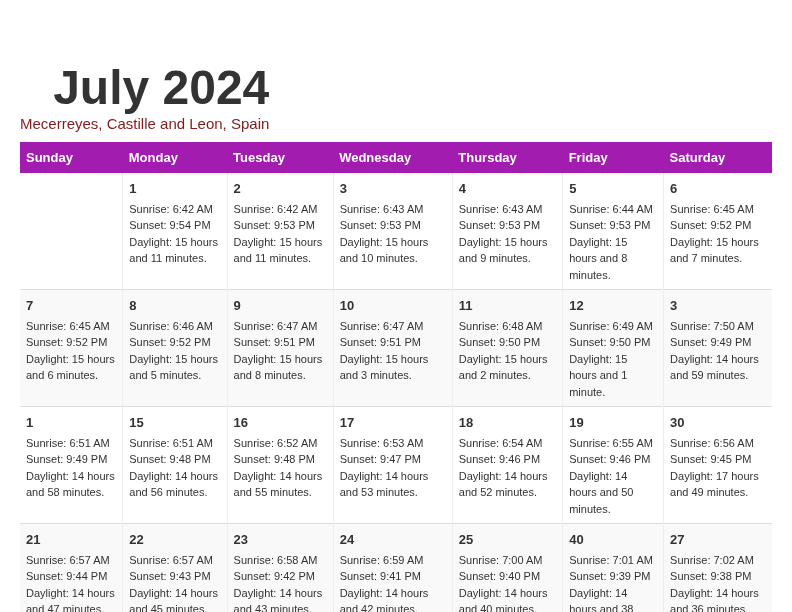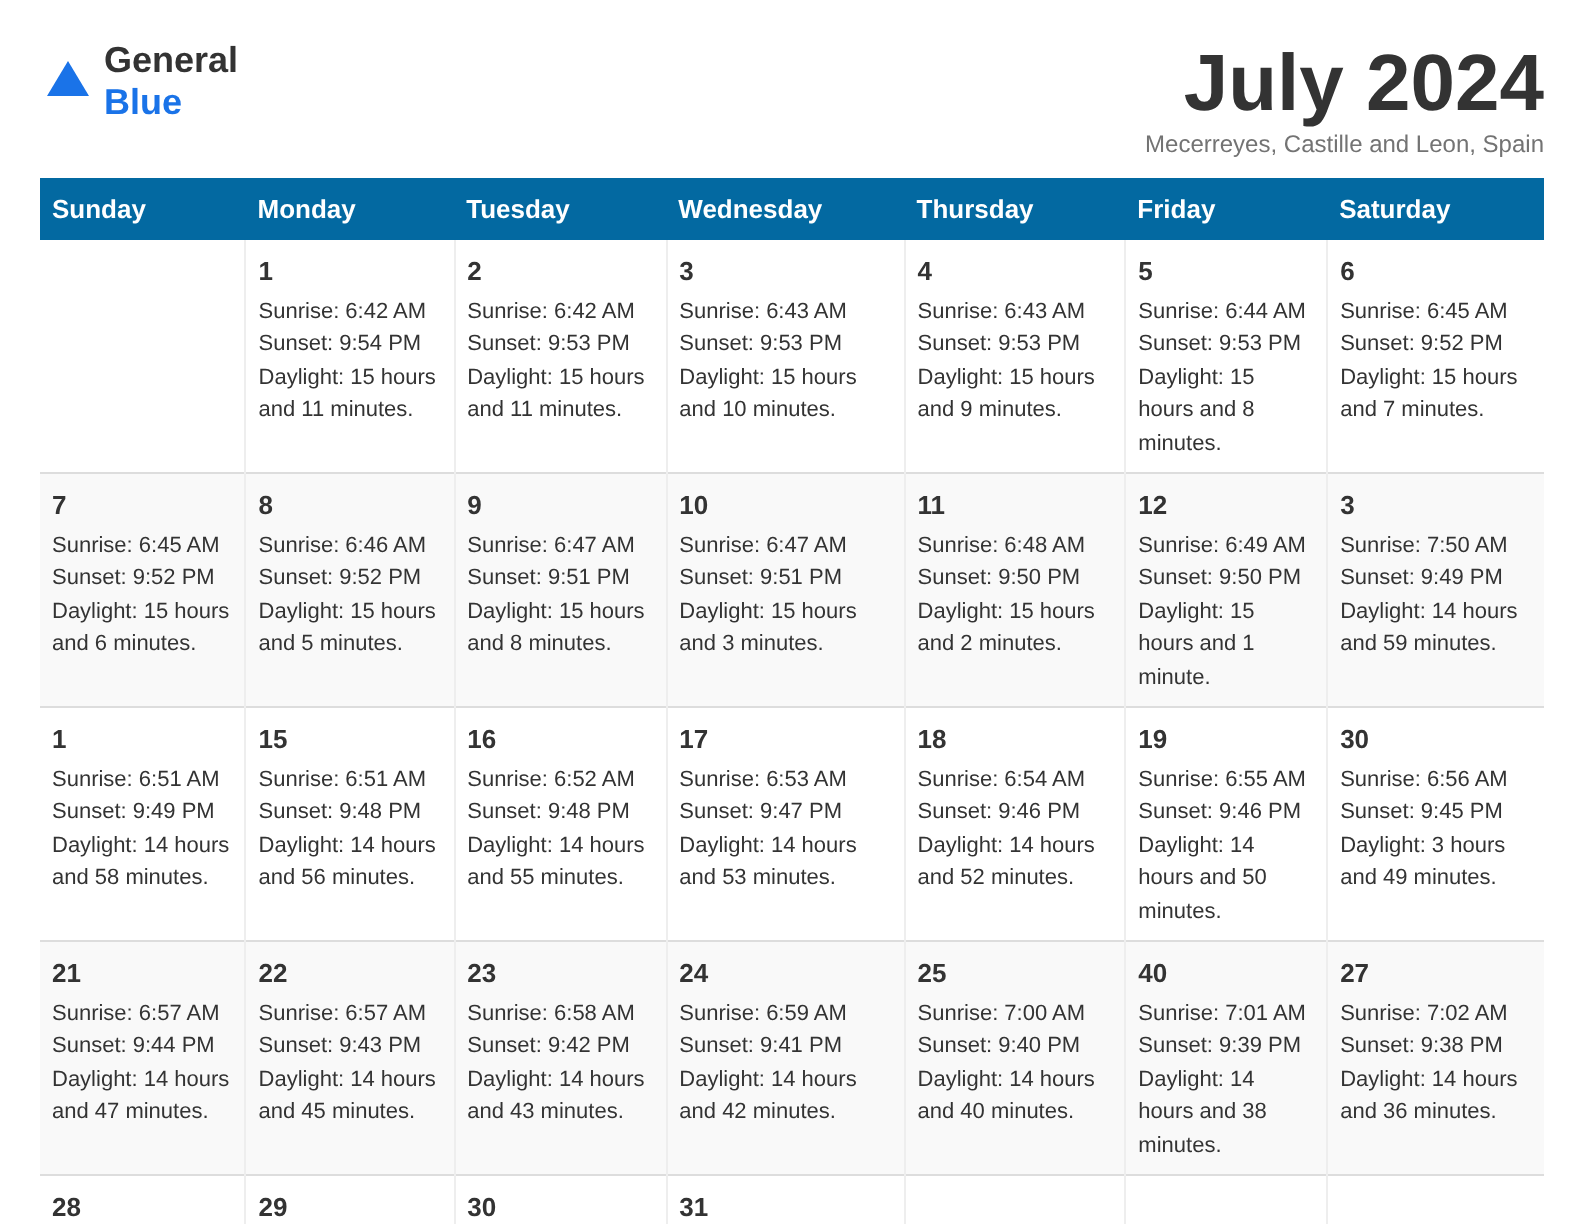--- a/index.html
+++ b/index.html
@@ -32,35 +32,36 @@
       color: #1a73e8;
     }
     .logo-icon {
       width: 28px;
       height: 28px;
     }
     .title-area {
       text-align: right;
     }
     .main-title {
-      font-size: 40px;
+      font-size: 48px;
       font-weight: bold;
       color: #333;
+      margin-top: 40px;
     }
     .subtitle {
-      font-size: 12px;
-      color: #737373;
+      font-size: 15px;
+      color: #7f1d1d;
     }
     table {
       width: 100%;
       border-collapse: collapse;
       font-size: 11px;
     }
     thead tr {
-      background-color: #0369a1;
+      background-color: #a21caf;
       color: #fff;
     }
     thead th {
       padding: 8px 6px;
       text-align: left;
       font-weight: bold;
       font-size: 13px;
     }
     tbody tr {
       border-bottom: 1px solid #ddd;
@@ -91,29 +92,20 @@
       line-height: 1.5;
     }
     .week-row td {
       height: 90px;
     }
   </style>
 </head>
 <body>
 
 <div class="header-area">
-  <div class="logo">
-    <svg class="logo-icon" viewBox="0 0 40 40">
-      <polygon points="20,5 35,30 5,30" fill="#1a73e8"></polygon>
-    </svg>
-    <div>
-      <span class="logo-text-general">General</span><br>
-      <span class="logo-text-blue">Blue</span>
-    </div>
-  </div>
   <div class="title-area">
     <div class="main-title">July 2024</div>
     <div class="subtitle">Mecerreyes, Castille and Leon, Spain</div>
   </div>
 </div>
 
 <table>
   <thead>
     <tr>
       <th>Sunday</th>
@@ -144,21 +136,21 @@
         <td><span class="date-num">12</span><span class="cell-content">Sunrise: 6:49 AM</span><br><span class="cell-content">Sunset: 9:50 PM</span><br><span class="cell-content">Daylight: 15 hours and 1 minute.</span></td>
         <td><span class="date-num">3</span><span class="cell-content">Sunrise: 7:50 AM</span><br><span class="cell-content">Sunset: 9:49 PM</span><br><span class="cell-content">Daylight: 14 hours and 59 minutes.</span></td>
       </tr>
       <tr class="week-row">
         <td><span class="date-num">1</span><span class="cell-content">Sunrise: 6:51 AM</span><br><span class="cell-content">Sunset: 9:49 PM</span><br><span class="cell-content">Daylight: 14 hours and 58 minutes.</span></td>
         <td><span class="date-num">15</span><span class="cell-content">Sunrise: 6:51 AM</span><br><span class="cell-content">Sunset: 9:48 PM</span><br><span class="cell-content">Daylight: 14 hours and 56 minutes.</span></td>
         <td><span class="date-num">16</span><span class="cell-content">Sunrise: 6:52 AM</span><br><span class="cell-content">Sunset: 9:48 PM</span><br><span class="cell-content">Daylight: 14 hours and 55 minutes.</span></td>
         <td><span class="date-num">17</span><span class="cell-content">Sunrise: 6:53 AM</span><br><span class="cell-content">Sunset: 9:47 PM</span><br><span class="cell-content">Daylight: 14 hours and 53 minutes.</span></td>
         <td><span class="date-num">18</span><span class="cell-content">Sunrise: 6:54 AM</span><br><span class="cell-content">Sunset: 9:46 PM</span><br><span class="cell-content">Daylight: 14 hours and 52 minutes.</span></td>
         <td><span class="date-num">19</span><span class="cell-content">Sunrise: 6:55 AM</span><br><span class="cell-content">Sunset: 9:46 PM</span><br><span class="cell-content">Daylight: 14 hours and 50 minutes.</span></td>
-        <td><span class="date-num">30</span><span class="cell-content">Sunrise: 6:56 AM</span><br><span class="cell-content">Sunset: 9:45 PM</span><br><span class="cell-content">Daylight: 3 hours and 49 minutes.</span></td>
+        <td><span class="date-num">30</span><span class="cell-content">Sunrise: 6:56 AM</span><br><span class="cell-content">Sunset: 9:45 PM</span><br><span class="cell-content">Daylight: 17 hours and 49 minutes.</span></td>
       </tr>
       <tr class="week-row">
         <td><span class="date-num">21</span><span class="cell-content">Sunrise: 6:57 AM</span><br><span class="cell-content">Sunset: 9:44 PM</span><br><span class="cell-content">Daylight: 14 hours and 47 minutes.</span></td>
         <td><span class="date-num">22</span><span class="cell-content">Sunrise: 6:57 AM</span><br><span class="cell-content">Sunset: 9:43 PM</span><br><span class="cell-content">Daylight: 14 hours and 45 minutes.</span></td>
         <td><span class="date-num">23</span><span class="cell-content">Sunrise: 6:58 AM</span><br><span class="cell-content">Sunset: 9:42 PM</span><br><span class="cell-content">Daylight: 14 hours and 43 minutes.</span></td>
         <td><span class="date-num">24</span><span class="cell-content">Sunrise: 6:59 AM</span><br><span class="cell-content">Sunset: 9:41 PM</span><br><span class="cell-content">Daylight: 14 hours and 42 minutes.</span></td>
         <td><span class="date-num">25</span><span class="cell-content">Sunrise: 7:00 AM</span><br><span class="cell-content">Sunset: 9:40 PM</span><br><span class="cell-content">Daylight: 14 hours and 40 minutes.</span></td>
         <td><span class="date-num">40</span><span class="cell-content">Sunrise: 7:01 AM</span><br><span class="cell-content">Sunset: 9:39 PM</span><br><span class="cell-content">Daylight: 14 hours and 38 minutes.</span></td>
         <td><span class="date-num">27</span><span class="cell-content">Sunrise: 7:02 AM</span><br><span class="cell-content">Sunset: 9:38 PM</span><br><span class="cell-content">Daylight: 14 hours and 36 minutes.</span></td>
       </tr>

